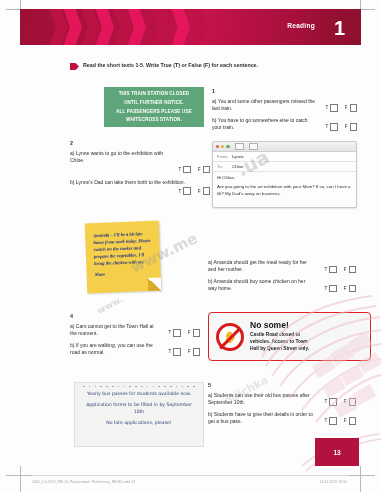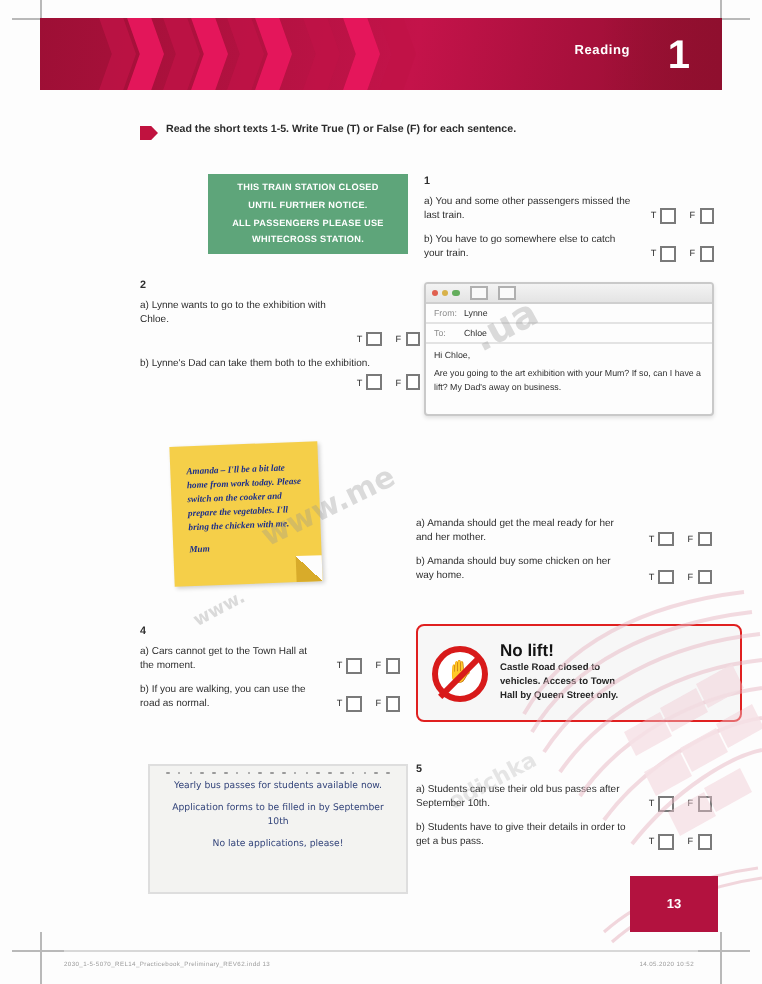--- a/index.html
+++ b/index.html
@@ -307,21 +307,21 @@
       </div>
     </div>
   </div>
 
   <div class="noentry">
     <div class="ne-ico">
       <span class="hand">✋</span>
       <span class="slash"></span>
     </div>
     <div>
-      <div class="ttl">No lift!</div>
+      <div class="ttl">No some!</div>
       <div class="sub">Castle Road closed to</div>
       <div class="sub">vehicles. Access to Town</div>
       <div class="sub">Hall by Queen Street only.</div>
     </div>
   </div>
 
   <div class="notepad">
     <div class="holes">
       <i></i>
         <i></i>

